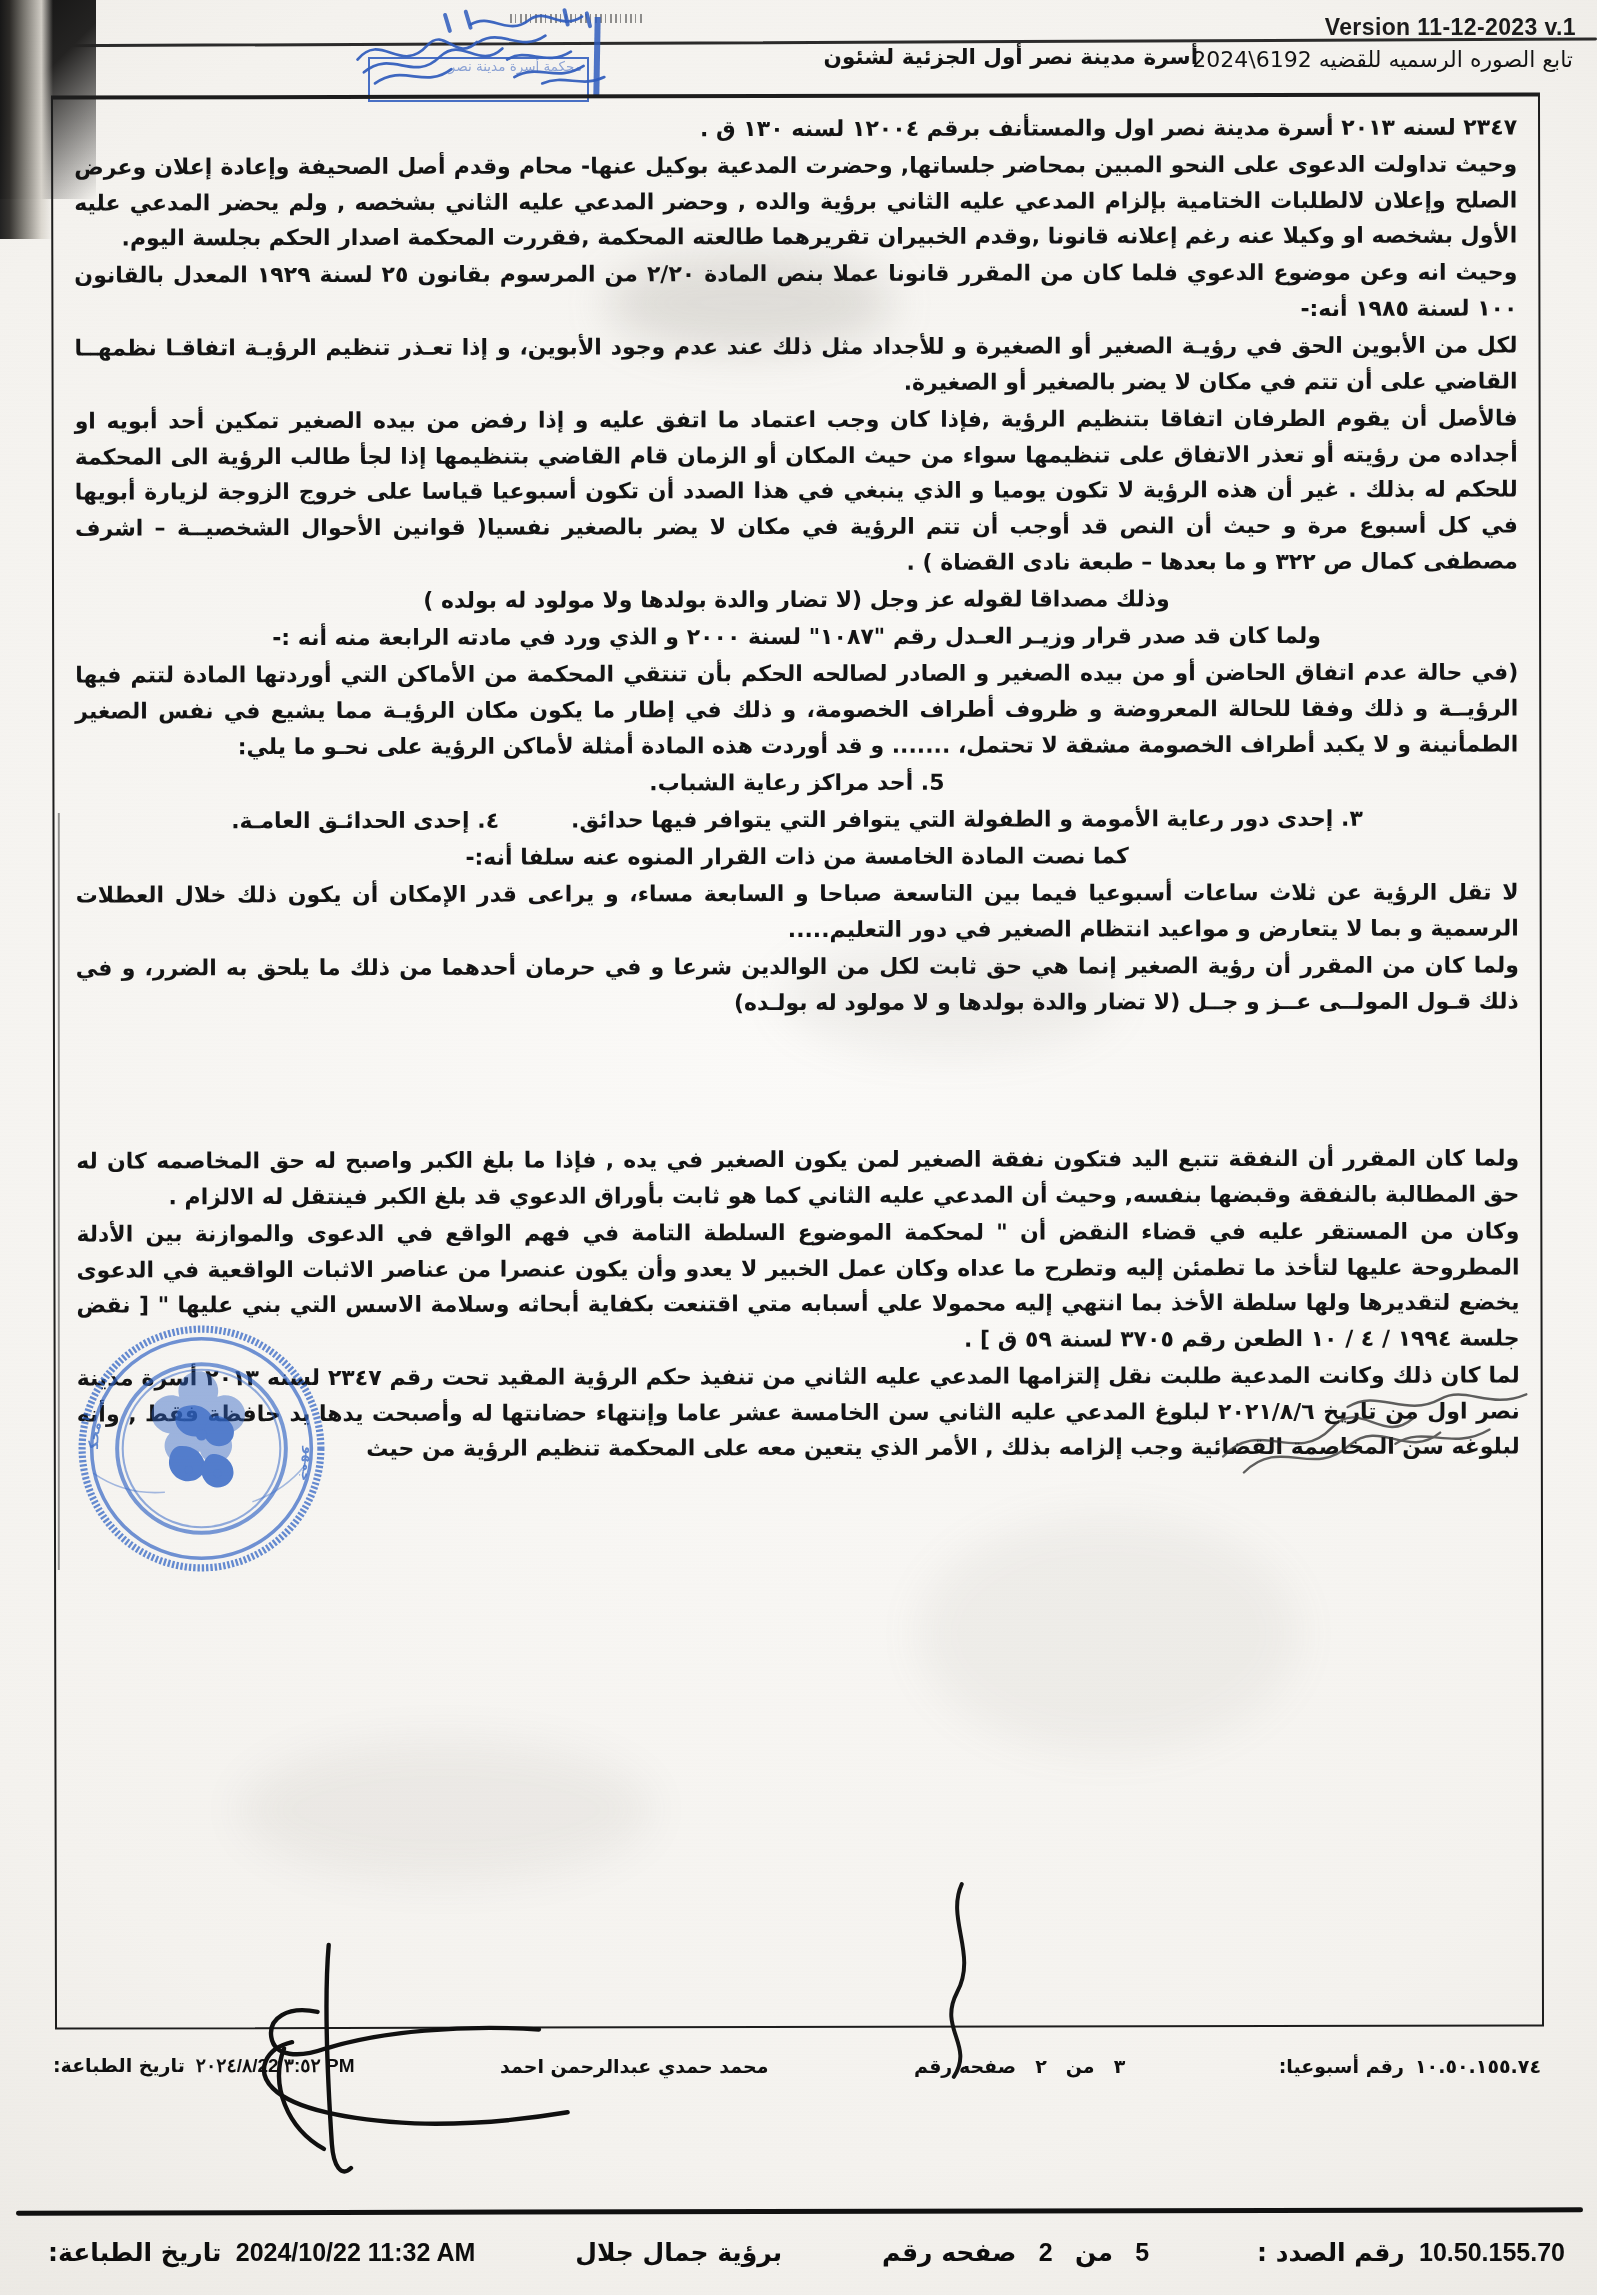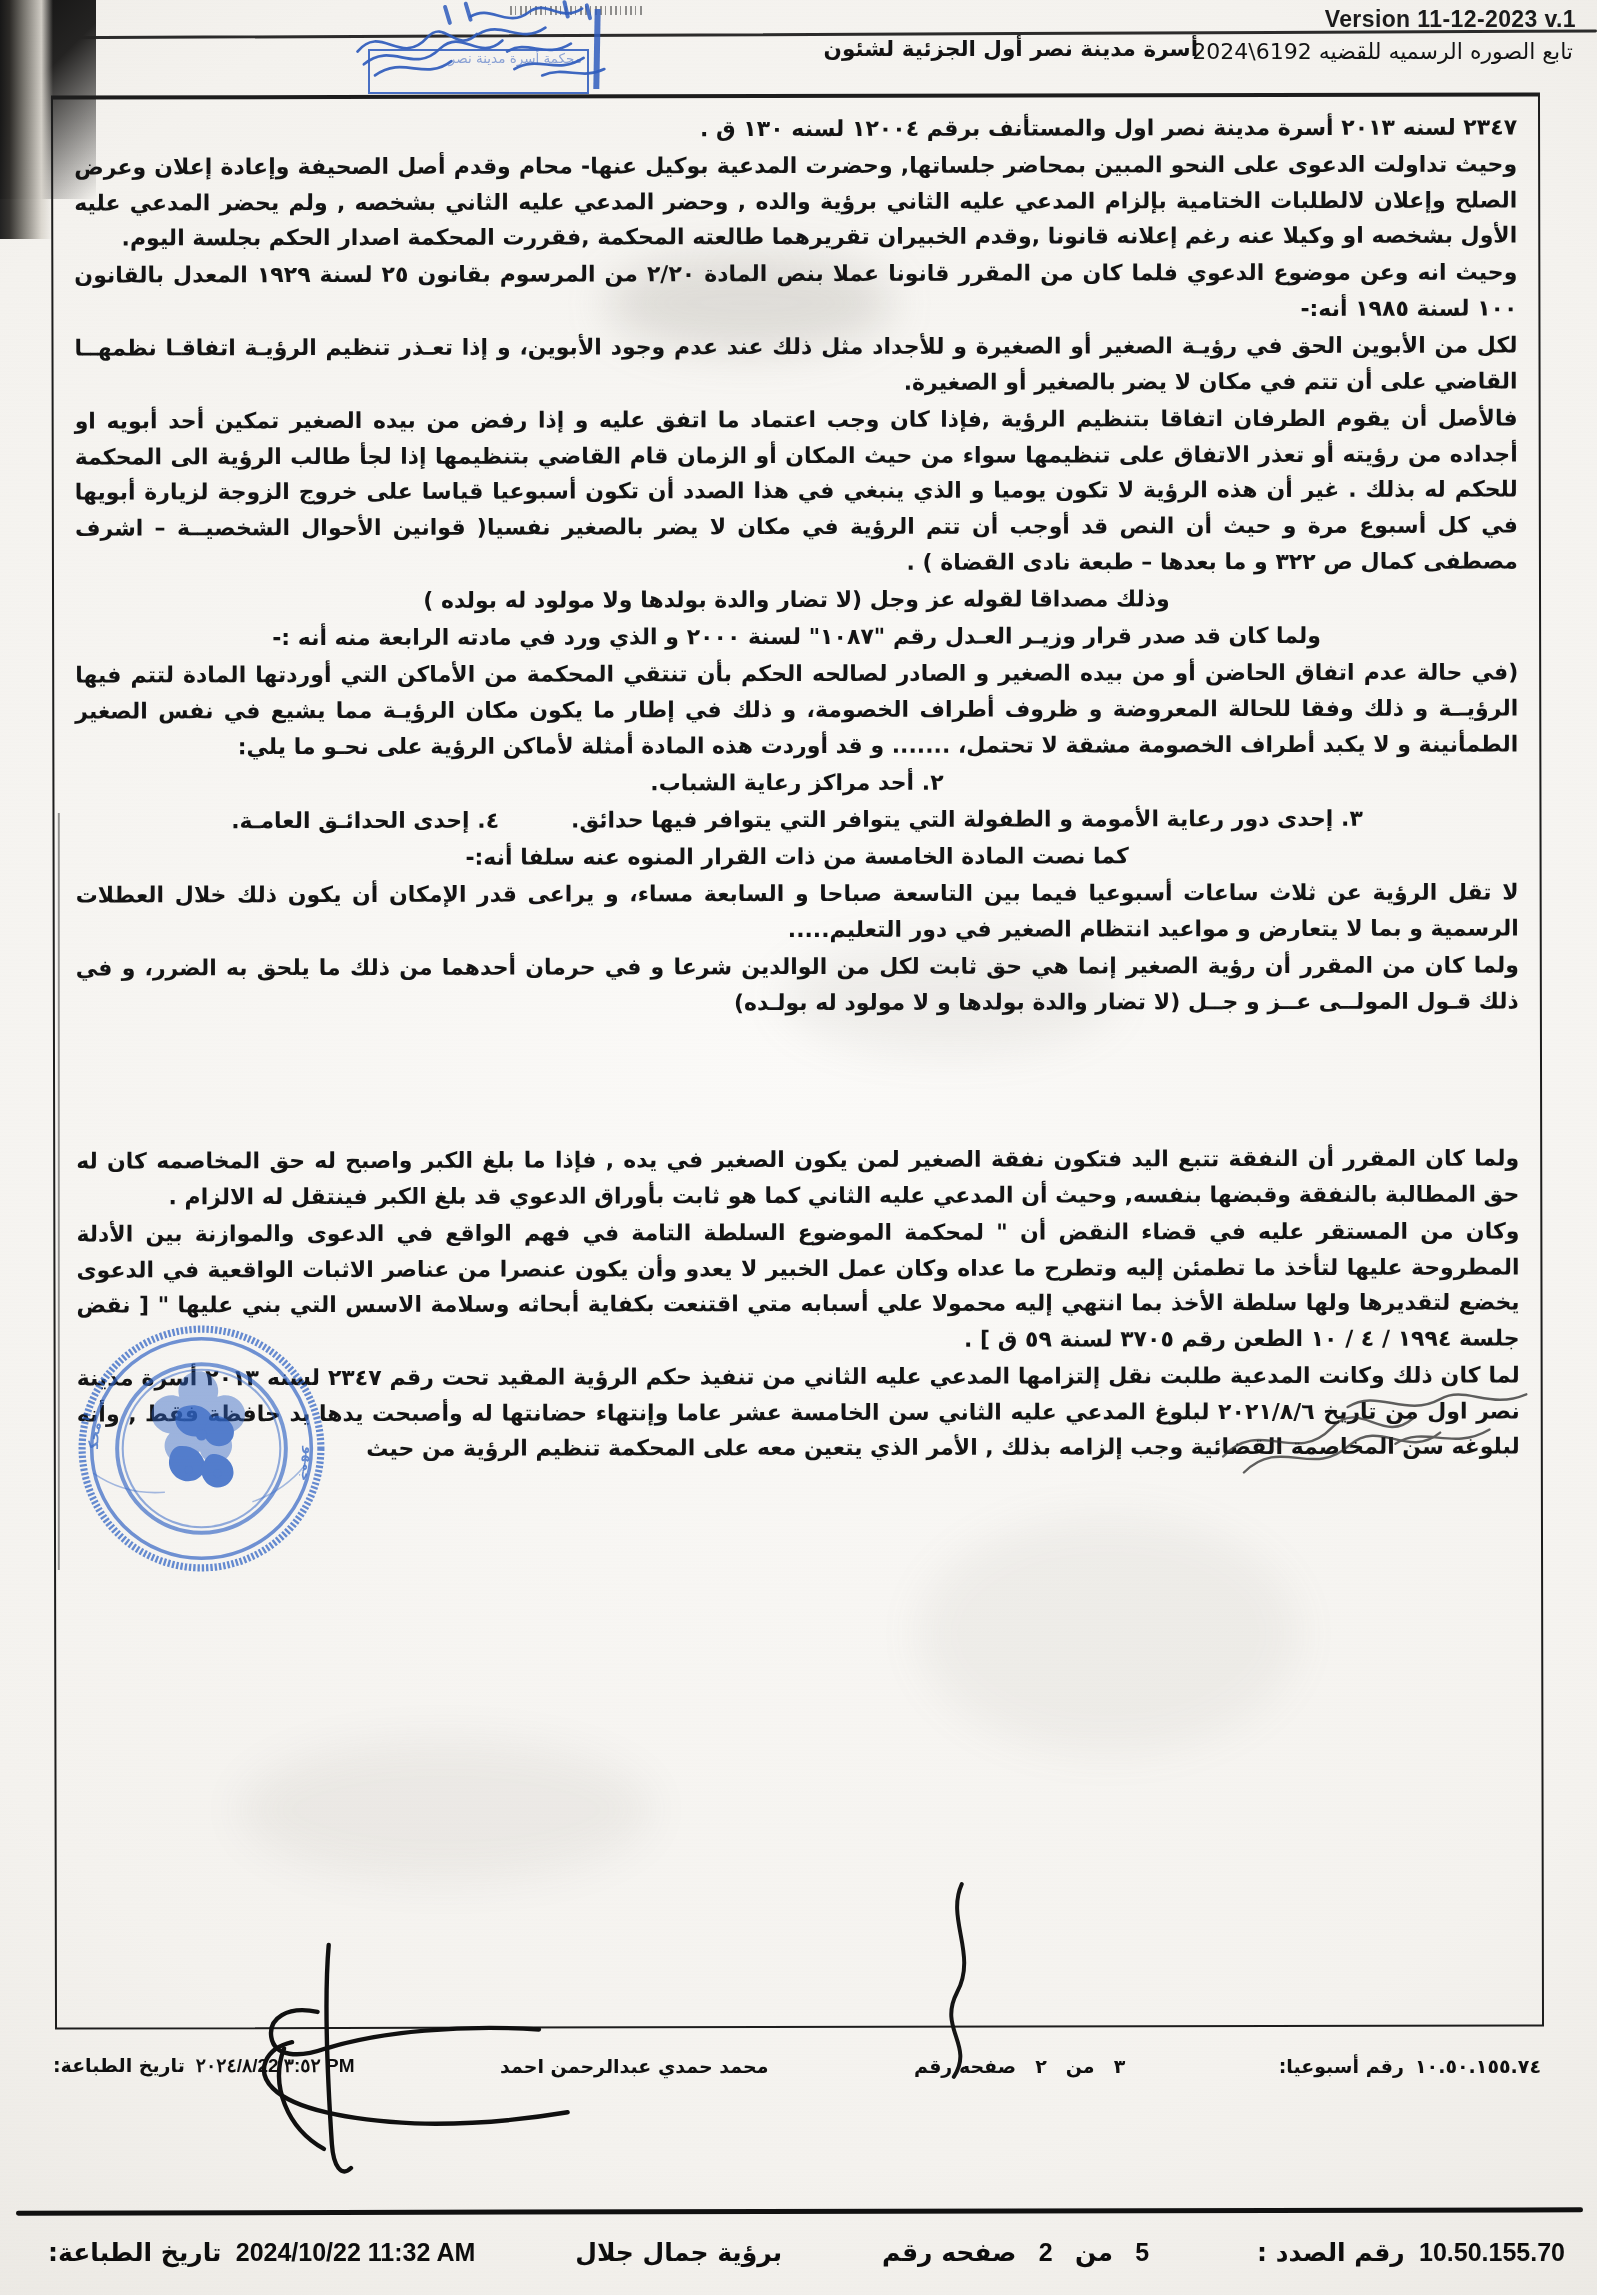--- a/index.html
+++ b/index.html
@@ -42,21 +42,21 @@
     position: absolute;
     border-radius: 50%;
     filter: blur(21px);
     background: rgba(140,136,128,.22);
     pointer-events: none;
   }
 
   
   .top-band {
     position: absolute;
-    top: 4px; left: 0; right: 0;
+    top: 12px; left: 0; right: 0;
     height: 96px;
   }
   .version-line {
     position: absolute;
     top: 1.6px; right: 21px;
     font-size: 23px;
     font-weight: 700;
     letter-spacing: 0.4px;
     color: #1b1b1b;
     direction: ltr;
@@ -298,21 +298,21 @@
       <p class="doc-line p-block right">٢٣٤٧ لسنه ٢٠١٣ أسرة مدينة نصر اول والمستأنف برقم ١٢٠٠٤ لسنه ١٣٠ ق .</p>
       <p class="doc-line p-block">وحيث تداولت الدعوى على النحو المبين بمحاضر جلساتها, وحضرت المدعية بوكيل عنها- محام وقدم أصل الصحيفة وإعادة إعلان وعرض الصلح  وإعلان لالطلبات الختامية بإلزام المدعي عليه الثاني برؤية والده , وحضر المدعي عليه الثاني بشخصه , ولم يحضر المدعي عليه الأول بشخصه او وكيلا عنه رغم إعلانه قانونا ,وقدم الخبيران تقريرهما طالعته المحكمة ,فقررت المحكمة اصدار الحكم بجلسة اليوم.</p>
       <p class="doc-line p-block">وحيث انه وعن موضوع الدعوي فلما كان من المقرر قانونا عملا بنص المادة ٢/٢٠ من المرسوم بقانون ٢٥ لسنة ١٩٢٩ المعدل بالقانون ١٠٠ لسنة ١٩٨٥ أنه:-</p>
       <p class="doc-line p-block">لكل من الأبوين الحق في رؤيـة الصغير أو الصغيرة و للأجداد مثل ذلك عند عدم وجود الأبوين، و إذا تعـذر تنظيم الرؤيـة اتفاقـا نظمهــا القاضي على أن تتم في مكان لا يضر بالصغير أو الصغيرة.</p>
       <p class="doc-line p-block">فالأصل أن يقوم الطرفان اتفاقا بتنظيم الرؤية ,فإذا كان وجب اعتماد ما اتفق عليه و إذا  رفض من بيده الصغير تمكين أحد أبويه او أجداده من رؤيته  أو تعذر الاتفاق على تنظيمها سواء من حيث المكان أو الزمان  قام القاضي بتنظيمها إذا لجأ طالب الرؤية الى المحكمة للحكم له بذلك . غير أن هذه الرؤية لا تكون يوميا و الذي ينبغي في هذا الصدد أن تكون أسبوعيا قياسا على خروج الزوجة لزيارة أبويها في كل أسبوع مرة  و حيث أن النص قد أوجب أن تتم الرؤية في مكان لا يضر بالصغير نفسيا( قوانين الأحوال الشخصيــة – اشرف مصطفى كمال ص ٣٢٢ و ما بعدها – طبعة نادى القضاة ) .</p>
       <p class="doc-line p-block center">وذلك مصداقا لقوله عز وجل (لا تضار والدة بولدها ولا مولود له بولده )</p>
       <p class="doc-line p-block center">ولما كان قد صدر قرار وزيـر العـدل رقم "١٠٨٧" لسنة ٢٠٠٠ و الذي ورد في مادته الرابعة منه أنه :-</p>
       <p class="doc-line p-block">(في حالة عدم اتفاق الحاضن أو من بيده الصغير و الصادر لصالحه الحكم بأن تنتقي المحكمة من الأماكن التي أوردتها المادة لتتم فيها الرؤيــة و ذلك وفقا للحالة المعروضة و ظروف أطراف الخصومة، و ذلك في إطار ما يكون مكان الرؤيـة مما يشيع في نفس الصغير الطمأنينة و لا يكبد أطراف الخصومة مشقة لا تحتمل، ....... و قد أوردت هذه المادة أمثلة لأماكن الرؤية على نحـو ما يلي:</p>
 
       <div class="doc-line p-block sub-item">
-        <span>٢. أحد مراكز رعاية الشباب.</span>
+        <span>5. أحد مراكز رعاية الشباب.</span>
       </div>
       <div class="doc-line p-block sub-item">
         <span>٣. إحدى دور رعاية الأمومة و الطفولة التي يتوافر التي يتوافر فيها حدائق.</span>
         <span>٤. إحدى الحدائـق العامـة.</span>
       </div>
 
       <p class="doc-line p-block center">كما نصت المادة الخامسة من ذات القرار المنوه عنه سلفا أنه:-</p>
       <p class="doc-line p-block">لا تقل الرؤية عن ثلاث ساعات أسبوعيا فيما بين التاسعة صباحا و السابعة مساء، و يراعى قدر الإمكان أن يكون ذلك خلال العطلات الرسمية و بما لا يتعارض و مواعيد انتظام الصغير في دور التعليم.....</p>
       <p class="doc-line p-block">ولما كان من المقرر أن رؤية الصغير إنما هي حق ثابت لكل من الوالدين شرعا و في حرمان أحدهما من ذلك ما يلحق به الضرر، و في ذلك قـول المولــى عــز و جــل (لا تضار والدة بولدها و لا مولود له بولـده)</p>
 

